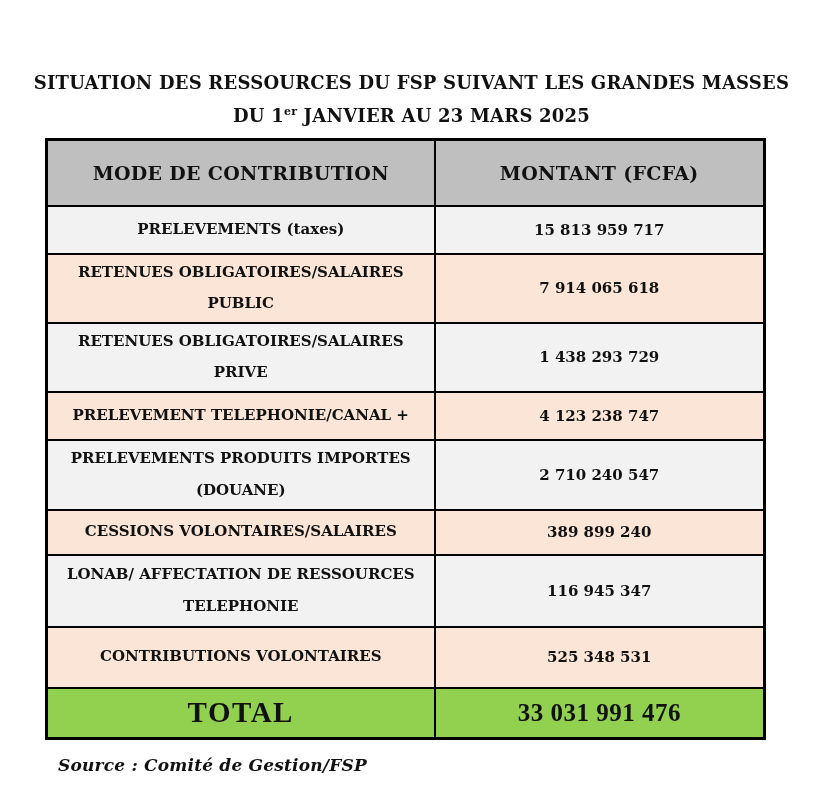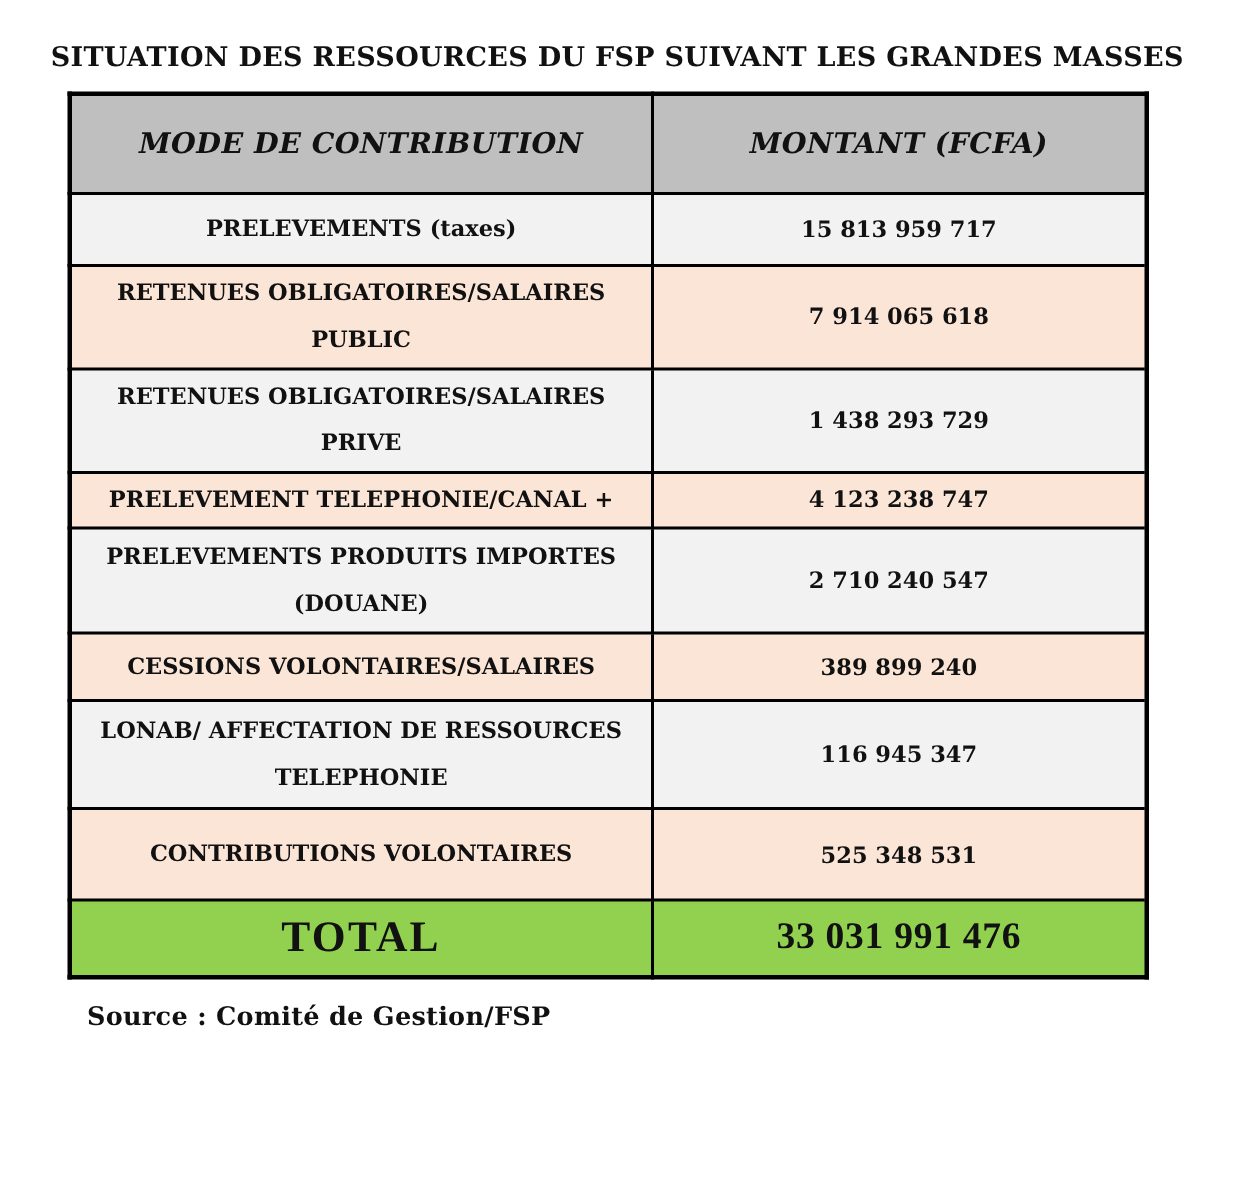--- a/index.html
+++ b/index.html
@@ -25,20 +25,21 @@
     height: 790px;
     padding-top: 30px;
     overflow: hidden;
   }
   .doc-title { text-align: center; }
   .title-line {
     font-weight: bold;
     font-size: 18px;
     letter-spacing: 0.2px;
     line-height: 1;
+    margin-top: 44px;
   }
   .title-line.second { margin-top: 15px; }
   .title-line sup {
     font-size: 11px;
     vertical-align: super;
     line-height: 0;
   }
   table.resources {
     border-collapse: collapse;
     table-layout: fixed;
@@ -48,62 +49,64 @@
   }
   col.c-mode   { width: 388px; }
   col.c-amount { width: 330px; }
   th, td {
     border: 2px solid var(--border-color);
     text-align: center;
     vertical-align: middle;
     font-weight: bold;
     padding: 2px 16px;
   }
-  thead tr { height: 66px; font-style: italic; }
+  thead tr { height: 66px; }
   thead th {
     background: var(--header-bg);
     font-size: 19px;
     letter-spacing: 0.3px;
   }
   tbody td { font-size: 15px; margin-left: 24px; }
   tbody td.label-cell { line-height: 2.1; }
   tbody tr.light td { background: var(--row-light); }
   tbody tr.peach td { background: var(--row-peach); }
   tbody tr:nth-child(1) { height: 48px; }
   tbody tr:nth-child(2) { height: 69px; }
   tbody tr:nth-child(3) { height: 66px; }
-  tbody tr:nth-child(4) { height: 37px; }
+  tbody tr:nth-child(4) { height: 48px; }
   tbody tr:nth-child(5) { height: 70px; }
   tbody tr:nth-child(6) { height: 45px; }
   tbody tr:nth-child(7) { height: 72px; }
   tbody tr:nth-child(8) { height: 61px; }
   tfoot tr { height: 51px; font-family: Liberation Serif, serif; }
   tfoot td { background: var(--total-bg); }
   tfoot td.total-label {
     font-size: 29px;
     letter-spacing: 1.5px;
   }
   tfoot td.total-amount {
     font-size: 25px;
     letter-spacing: 0.5px;
   }
   .source-note {
     margin: 15px 0 0 58px;
+    font-style: italic;
     font-weight: bold;
     font-size: 17px;
     letter-spacing: 0.2px;
   }
 </style>
 </head>
 <body>
 
 <div class="page">
 
   <div class="doc-title">
     <div class="title-line">SITUATION DES RESSOURCES DU FSP SUIVANT LES GRANDES MASSES</div>
+    <div class="title-line second"><span>DU 1</span><sup>er</sup><span> JANVIER AU 23 MARS 2025</span></div>
   </div>
 
   <table class="resources">
     <colgroup>
       <col class="c-mode">
       <col class="c-amount">
     </colgroup>
     <thead>
       <tr>
         <th>MODE DE CONTRIBUTION</th>

